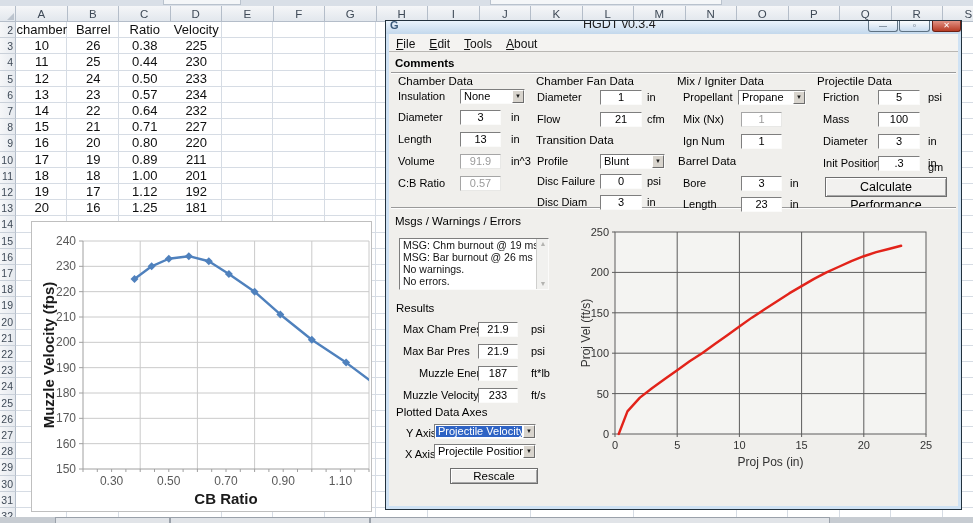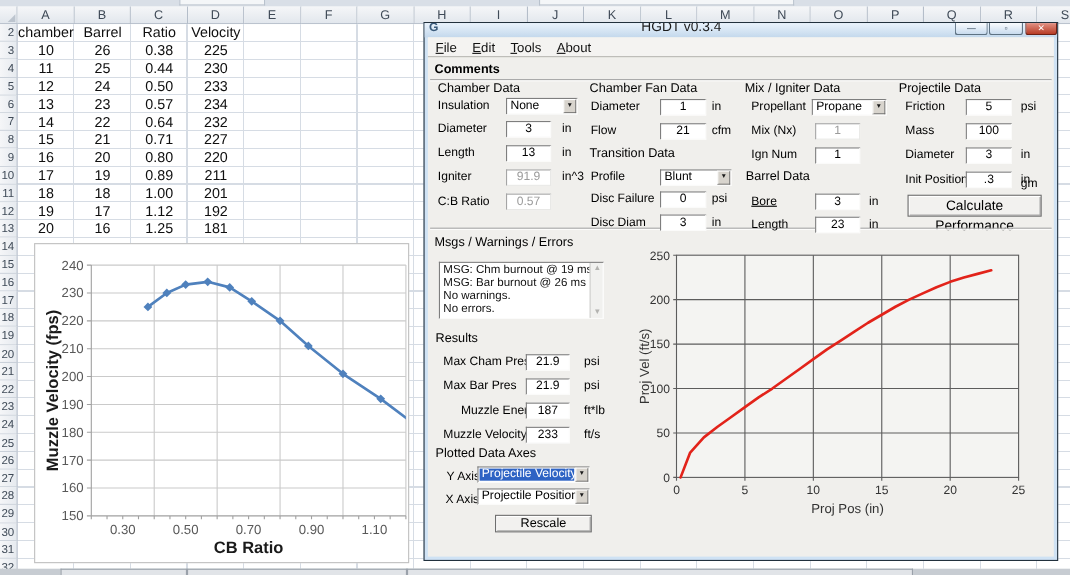--- a/index.html
+++ b/index.html
@@ -394,21 +394,21 @@
         <div class="combo" style="left: 71px; top: 55px; width: 65px;">
           <span class="sel">None</span>
           <span class="cbtn">▼</span>
         </div>
         <div class="flabel" style="left: 9px; top: 77px;">Diameter</div>
         <div class="vbox" style="left: 71px; top: 76px; width: 41px;">3</div>
         <div class="funit" style="left: 122px; top: 77px;">in</div>
         <div class="flabel" style="left: 9px; top: 99px;">Length</div>
         <div class="vbox" style="left: 71px; top: 98px; width: 41px;">13</div>
         <div class="funit" style="left: 122px; top: 99px;">in</div>
-        <div class="flabel" style="left: 9px; top: 121px;">Igniter</div>
+        <div class="flabel" style="left: 9px; top: 121px;">Volume</div>
         <div class="vbox dis" style="left: 71px; top: 120px; width: 41px;">91.9</div>
         <div class="funit" style="left: 122px; top: 121px;">in^3</div>
         <div class="flabel" style="left: 9px; top: 143px;">C:B Ratio</div>
         <div class="vbox dis" style="left: 71px; top: 142px; width: 41px;">0.57</div>
         <div class="flabel" style="left: 148px; top: 57px;">Diameter</div>
         <div class="vbox" style="left: 211px; top: 56px; width: 42px;">1</div>
         <div class="funit" style="left: 258px; top: 57px;">in</div>
         <div class="flabel" style="left: 148px; top: 79px;">Flow</div>
         <div class="vbox" style="left: 211px; top: 78px; width: 42px;">21</div>
         <div class="funit" style="left: 258px; top: 79px;">cfm</div>
@@ -425,21 +425,21 @@
         <div class="funit" style="left: 258px; top: 162px;">in</div>
         <div class="flabel" style="left: 294px; top: 57px;">Propellant</div>
         <div class="combo" style="left: 349px; top: 56px; width: 68px;">
           <span class="sel">Propane</span>
           <span class="cbtn">▼</span>
         </div>
         <div class="flabel" style="left: 294px; top: 79px;">Mix (Nx)</div>
         <div class="vbox dis" style="left: 352px; top: 78px; width: 41px;">1</div>
         <div class="flabel" style="left: 294px; top: 101px;">Ign Num</div>
         <div class="vbox" style="left: 352px; top: 100px; width: 41px;">1</div>
-        <div class="flabel" style="left: 294px; top: 143px; text-decoration: underline;">Bore</div>
+        <div class="flabel" style="left: 294px; top: 143px;">Bore</div>
         <div class="vbox" style="left: 352px; top: 142px; width: 41px;">3</div>
         <div class="funit" style="left: 401px; top: 143px;">in</div>
         <div class="flabel" style="left: 294px; top: 164px;">Length</div>
         <div class="vbox" style="left: 352px; top: 163px; width: 41px;">23</div>
         <div class="funit" style="left: 401px; top: 164px;">in</div>
         <div class="flabel" style="left: 434px; top: 57px;">Friction</div>
         <div class="vbox" style="left: 489px; top: 56px; width: 42px;">5</div>
         <div class="funit" style="left: 539px; top: 57px;">psi</div>
         <div class="flabel" style="left: 434px; top: 79px;">Mass</div>
         <div class="vbox" style="left: 489px; top: 78px; width: 42px;">100</div>

